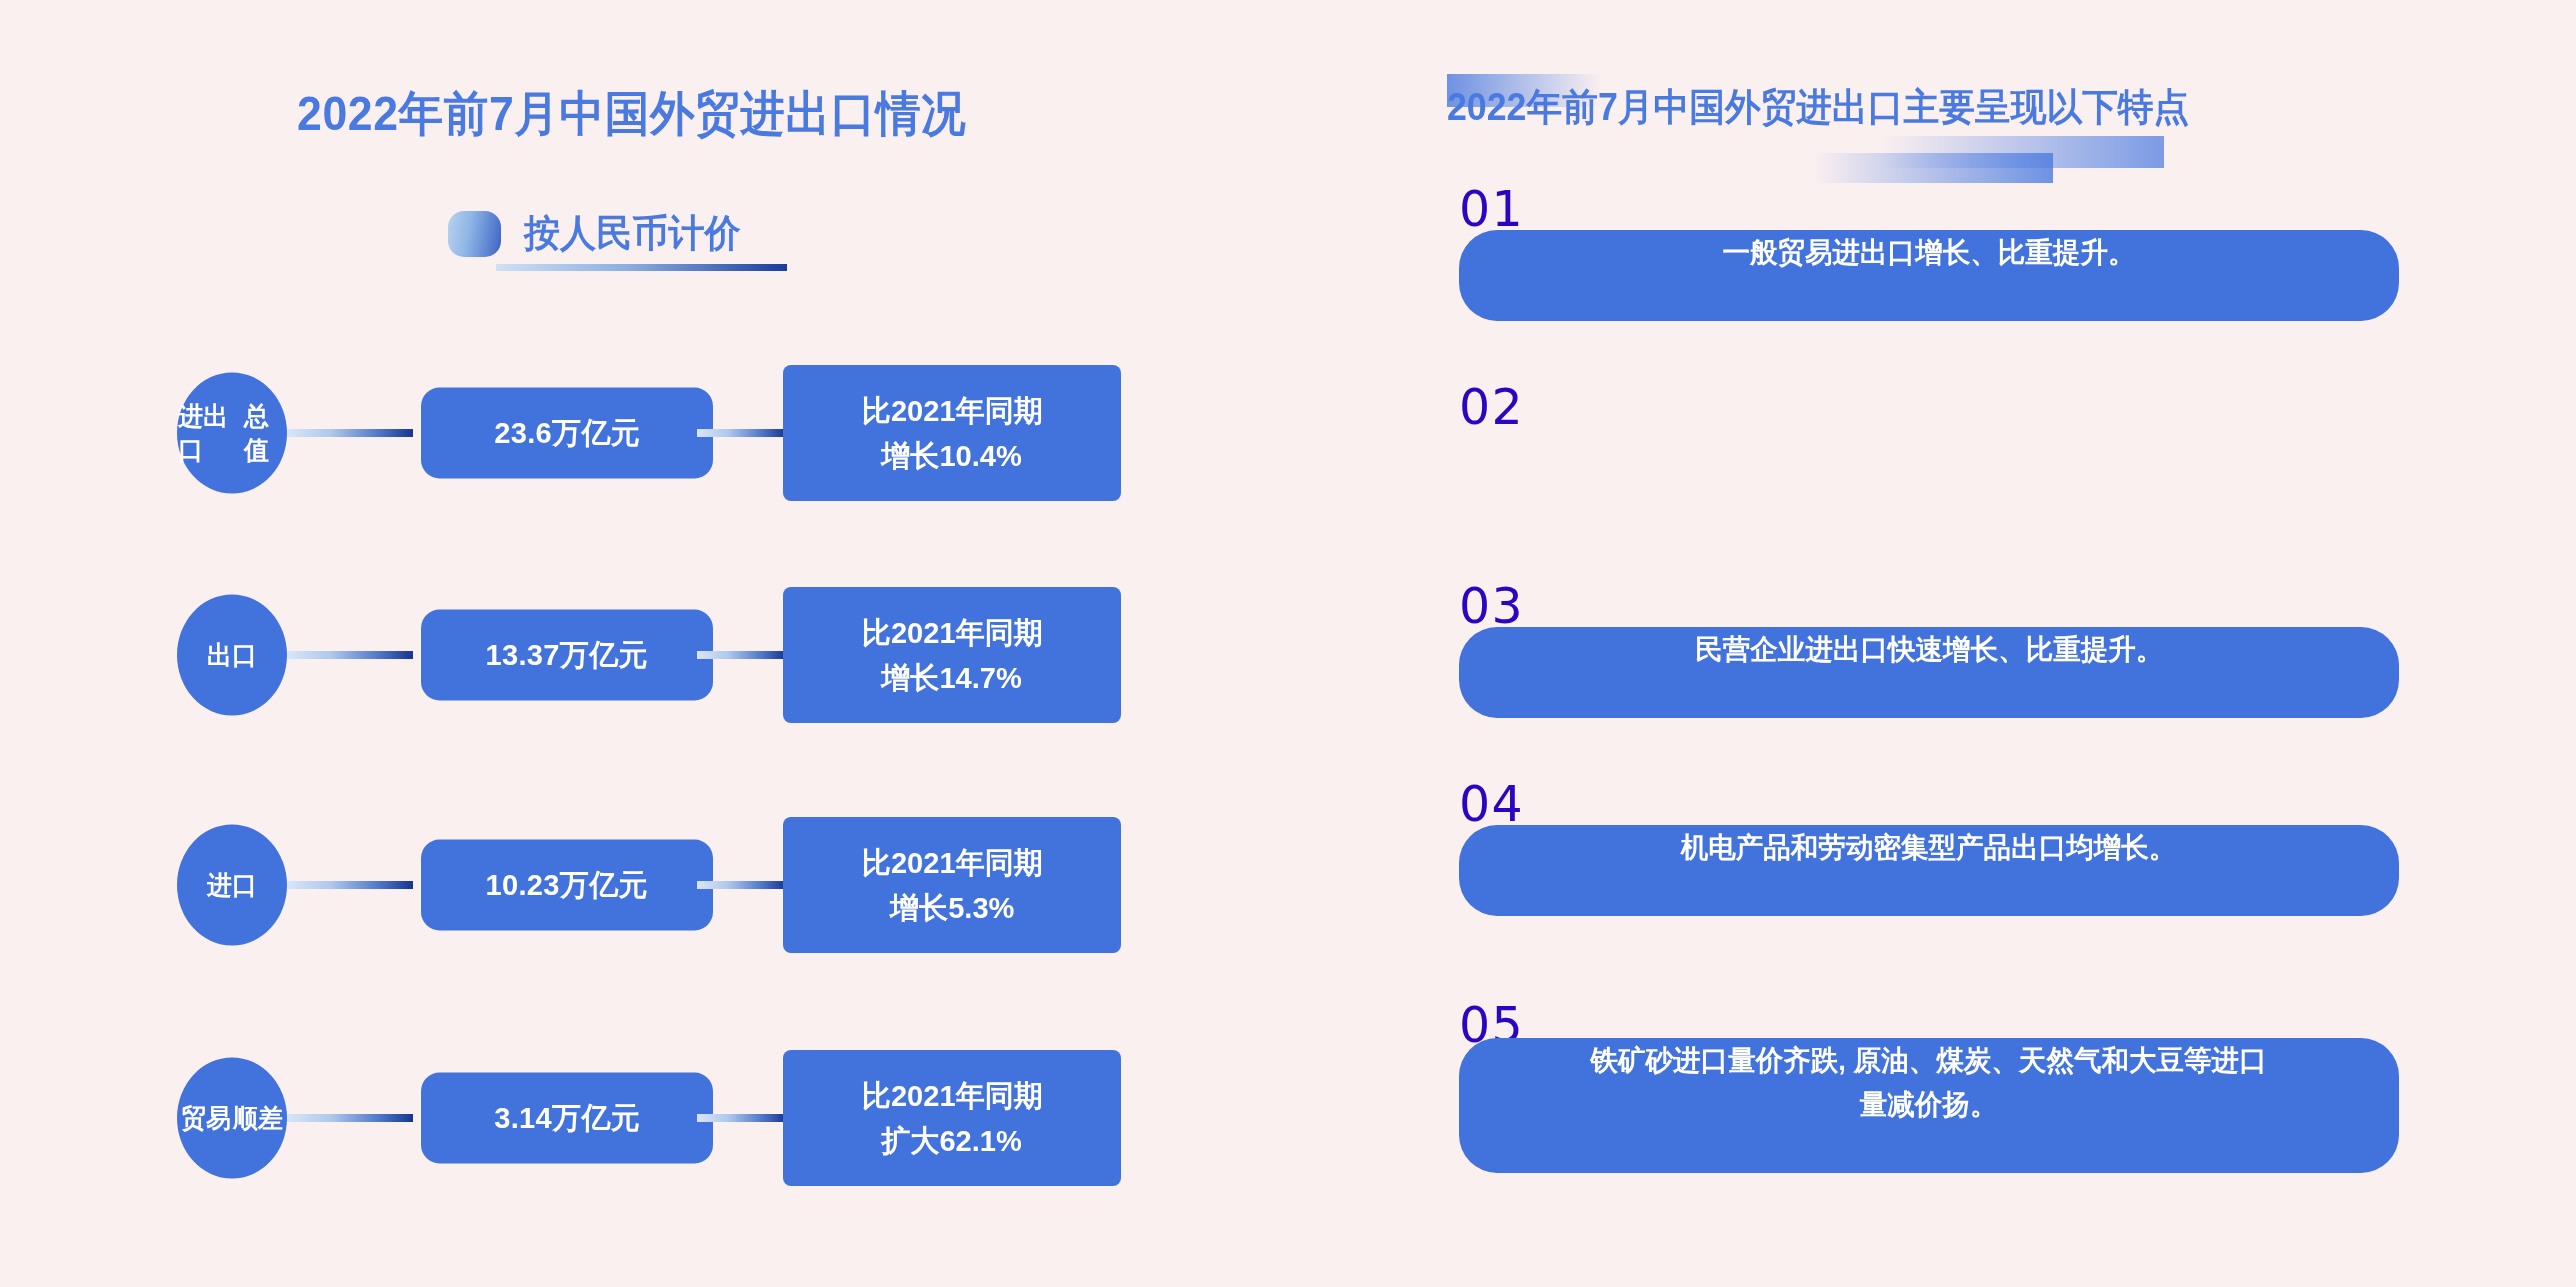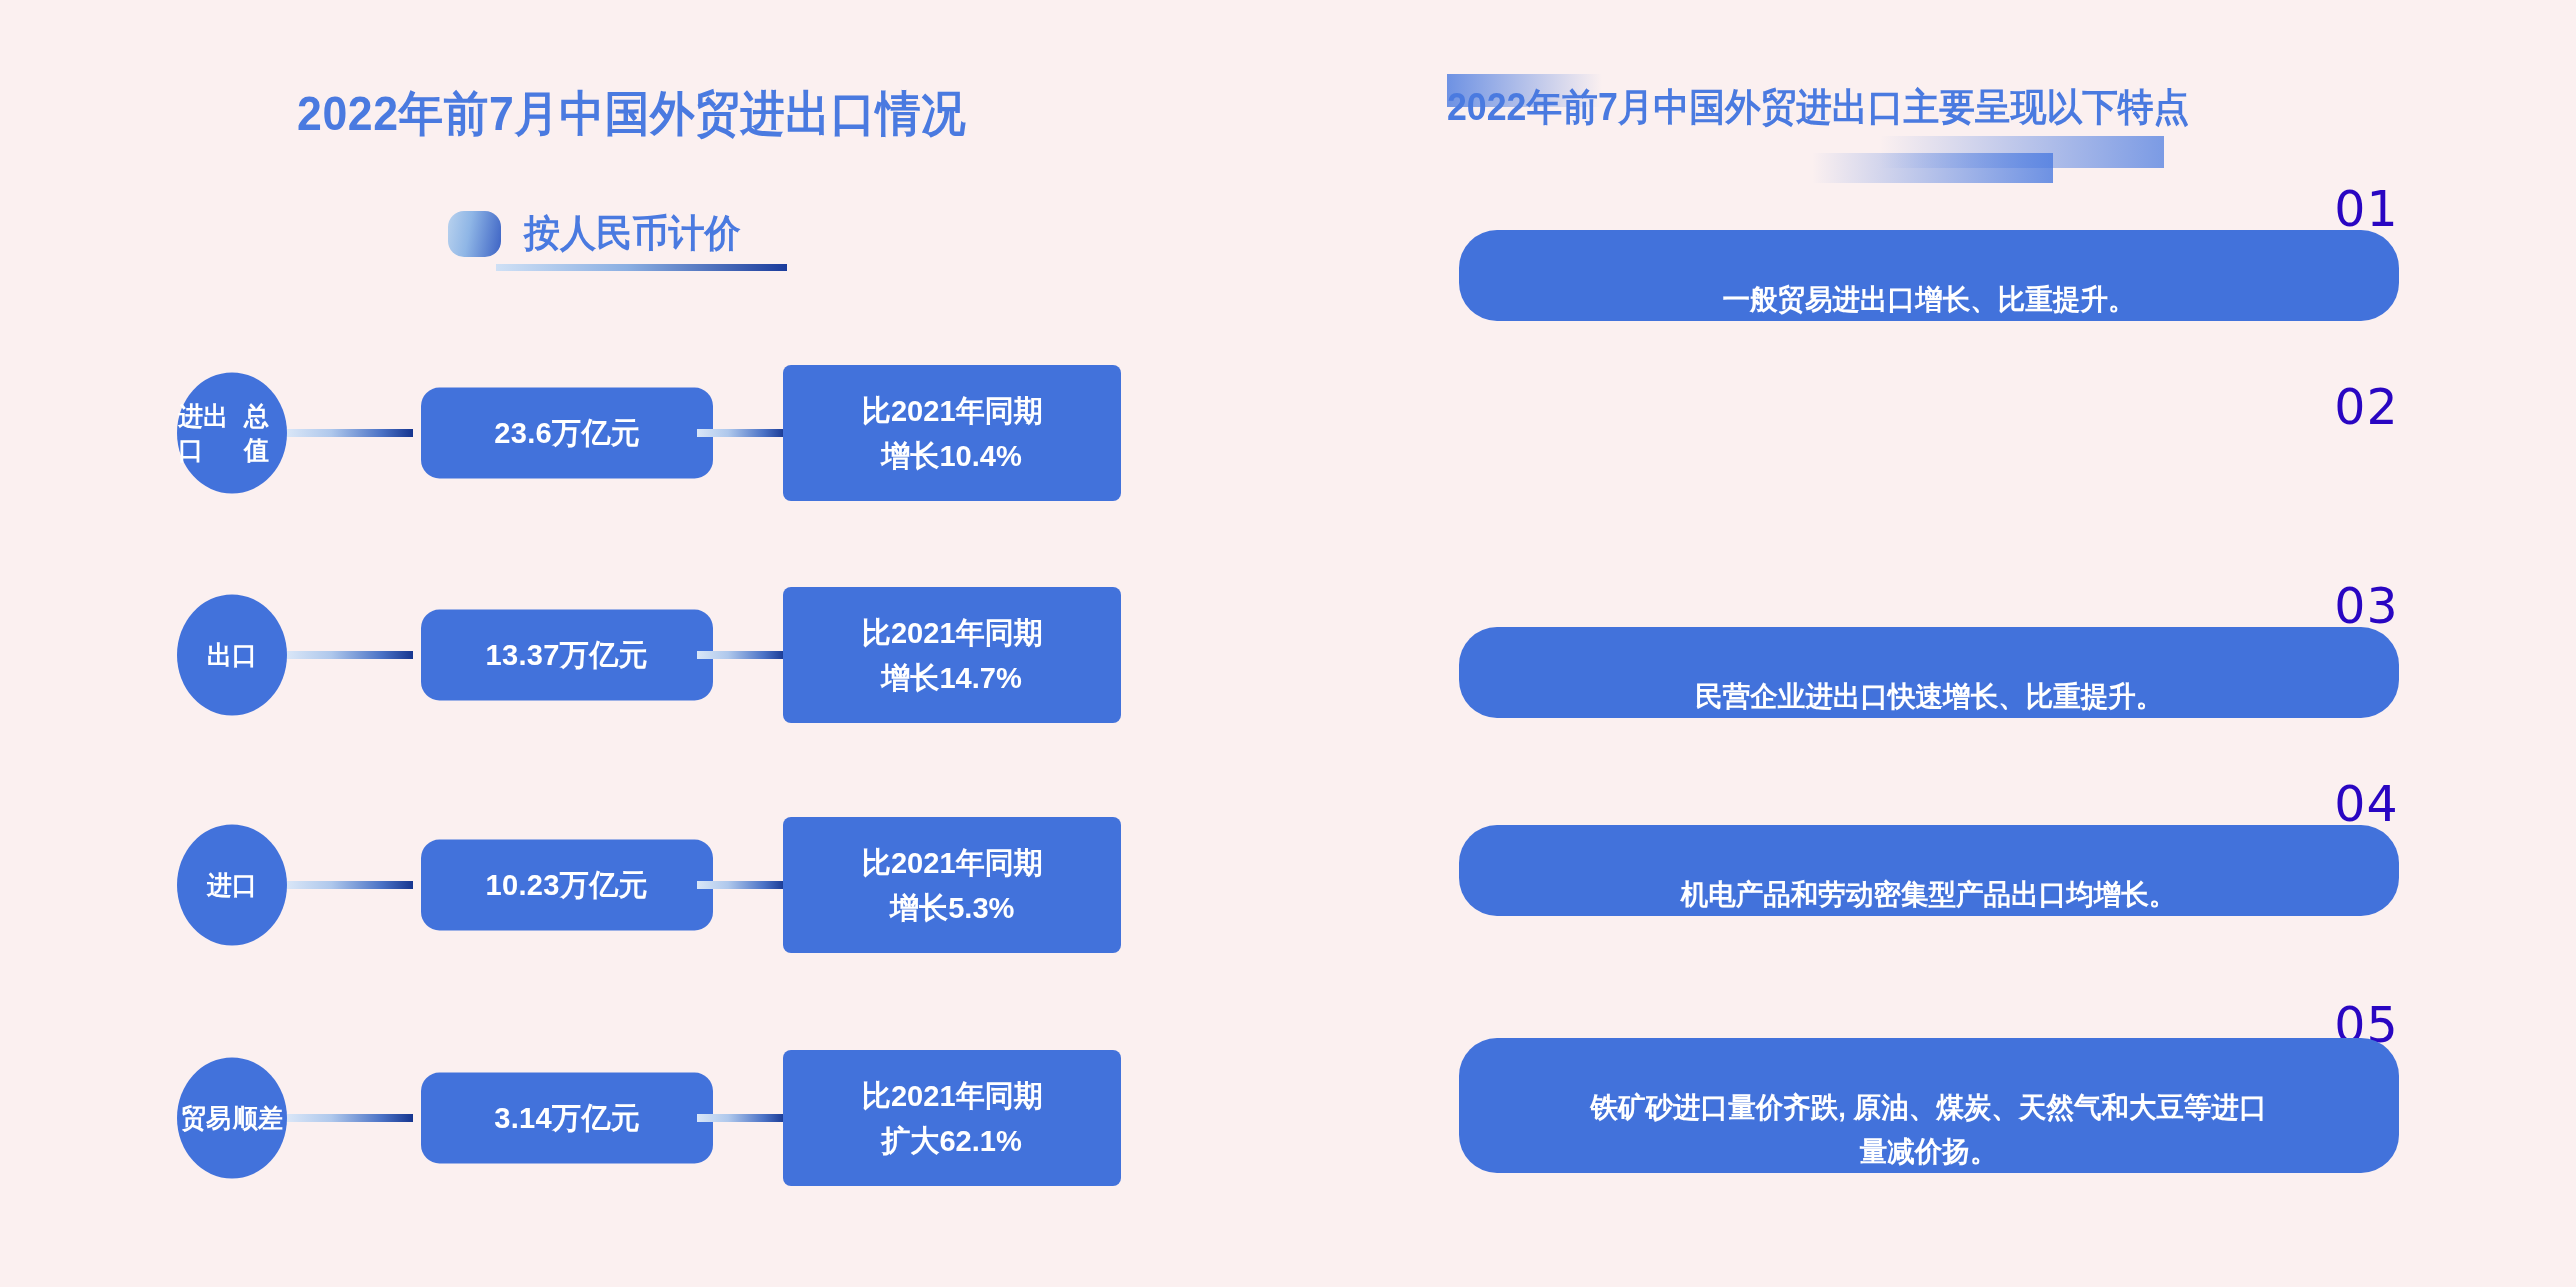--- a/index.html
+++ b/index.html
@@ -94,29 +94,29 @@
     background:linear-gradient(90deg, rgba(74,122,224,0.0) 0%, rgba(74,122,224,0.80) 100%);
   }
   .rp-title {
     position:absolute; left:0px; top:13.6px;
     font-size:38px; font-weight:bold; color:#4A7AE0;
     white-space:nowrap; transform:scaleX(0.94); transform-origin:left center;
   }
 
   .feature { position:absolute; left:148px; width:940px; }
   .feature .num {
-    position:absolute; left:0; top:0; width:940px; text-align:right;
+    position:absolute; left:0; top:0; width:940px; text-align:left;
     font-size:49px; color:#2906C2; font-weight:normal;
     font-family:"DejaVu Sans", sans-serif;
     letter-spacing:1.2px; line-height:1;
   }
   .feature .pill {
     position:absolute; left:0; width:940px;
     border-radius:38px; background:#4272DB;
-    display:flex; align-items:flex-end; justify-content:center;
+    display:flex; align-items:flex-start; justify-content:center;
     color:#FFFFFF; font-size:28.4px; font-weight:bold; line-height:1.55;
     text-align:center; padding:0 25px;
   }
   .feature .pill .ln { display:block; transform:scaleX(0.97); white-space:nowrap; }
 </style>
 </head>
 <body>
 
 <div class="page">
 

